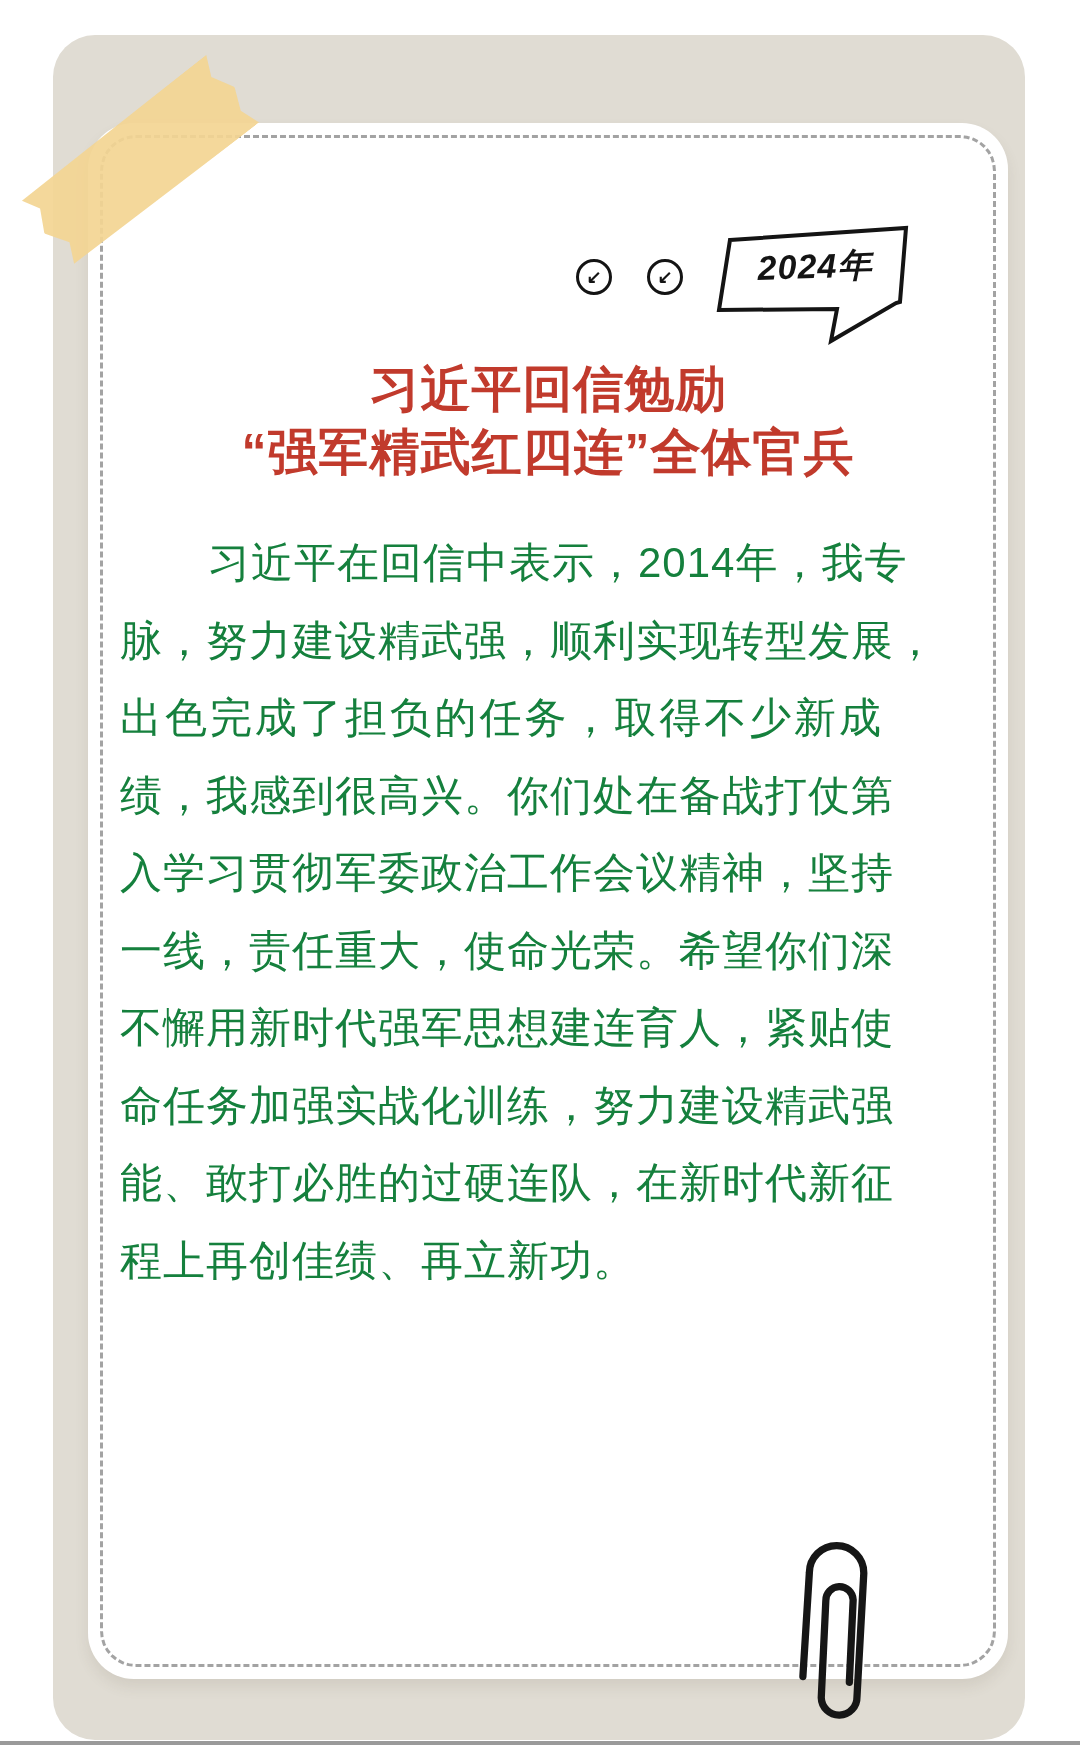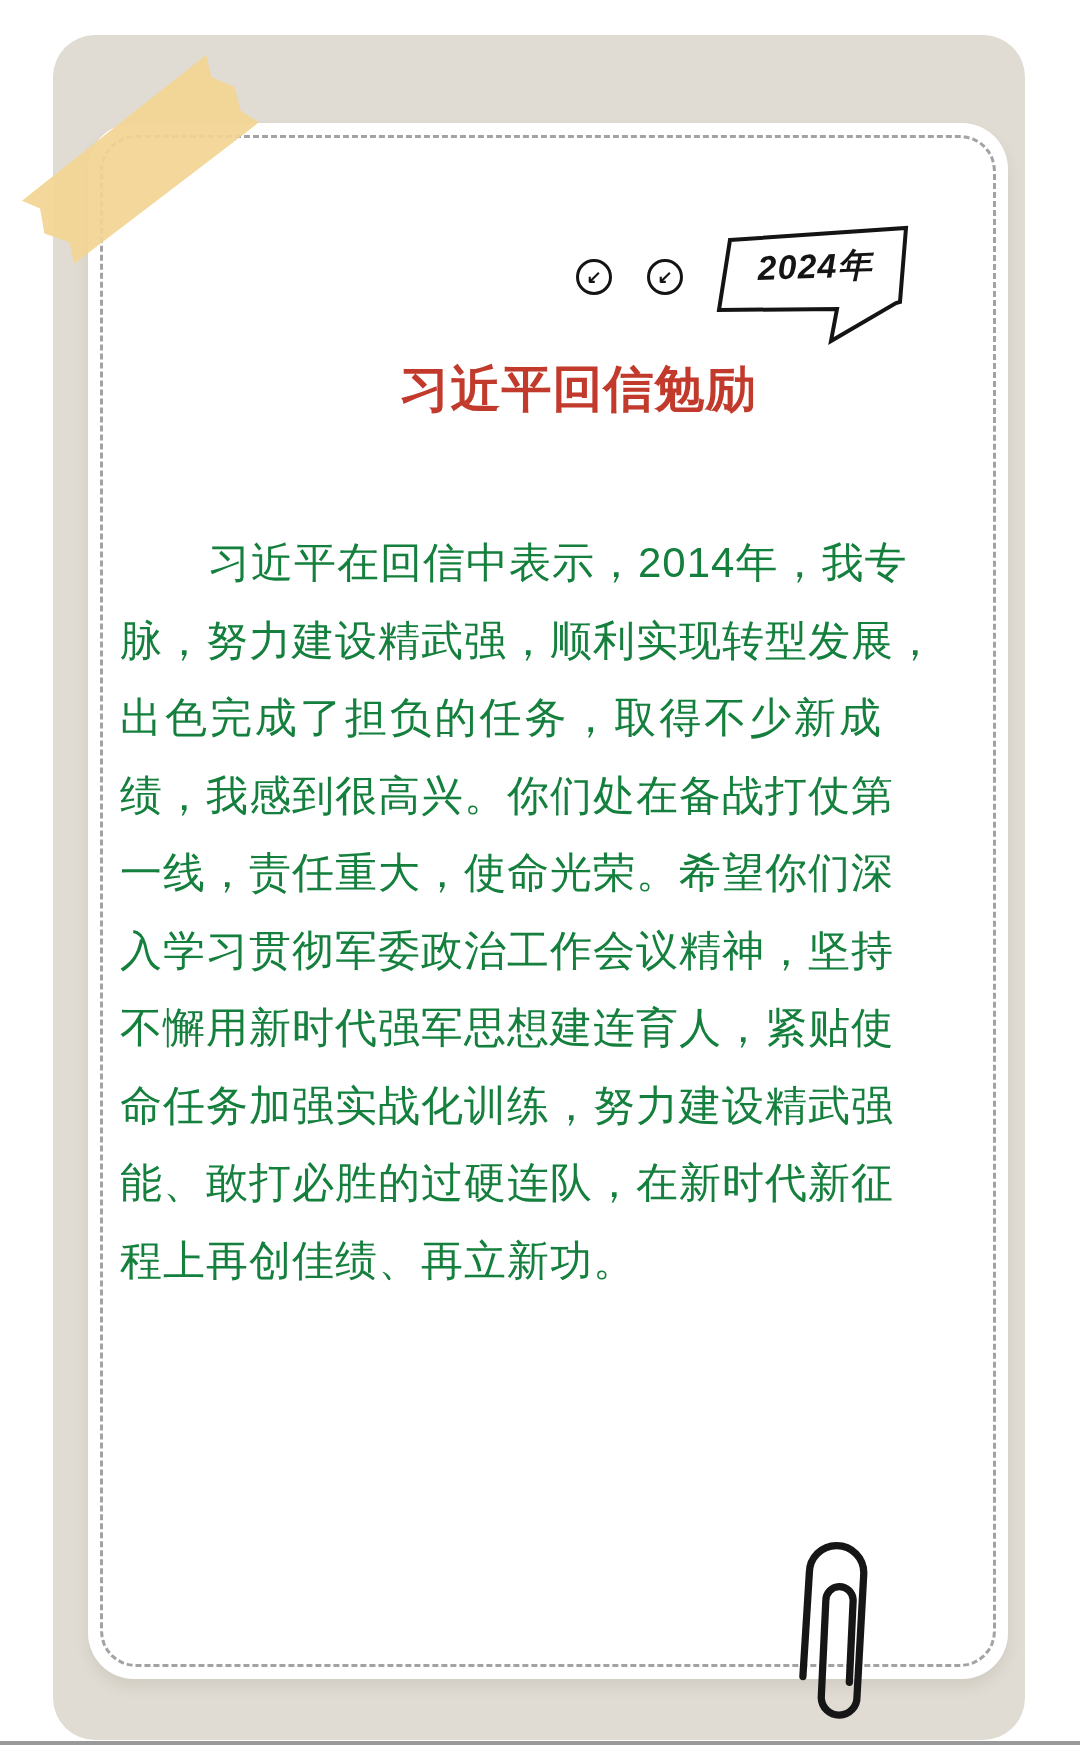--- a/index.html
+++ b/index.html
@@ -42,21 +42,21 @@
   .bubble svg{position:absolute;left:0;top:0;width:100%;height:100%;}
   .bubble-text{
     position:absolute;left:18px;top:16px;width:170px;height:62px;
     display:flex;align-items:center;justify-content:center;
     font-size:34px;font-weight:700;font-style:italic;color:#141414;
     transform:rotate(-2deg);letter-spacing:1px;
   }
   .title{
     position:absolute;left:88px;top:358px;width:920px;z-index:3;
     text-align:center;font-weight:800;font-size:50px;line-height:63px;
-    color:#C13A2C;letter-spacing:1px;margin-left:30px;
+    color:#C13A2C;letter-spacing:1px;
   }
   .body-text{
     position:absolute;left:120px;top:524px;width:762px;z-index:3;
     font-size:42px;line-height:77.5px;color:#15803d;letter-spacing:1px;
   }
   .bl{
     text-align:justify;text-align-last:justify;white-space:nowrap;height:77.5px;
   }
   .bl.indent{padding-left:88px;}
   .bl.last{text-align:right;text-align-last:left;}
@@ -87,29 +87,30 @@
 
   <div class="bubble">
     <svg viewBox="0 0 200 128">
       <path d="M 18 20 L 194 8 L 188 82 L 184 83 L 119 121 L 125 89 L 7 90 Z" fill="#ffffff" stroke="#141414" stroke-width="4" stroke-linejoin="miter"></path>
     </svg>
     <div class="bubble-text">2024年</div>
   </div>
 
   <div class="title">
     <div>习近平回信勉励</div>
+    <div>“强军精武红四连”全体官兵</div>
   </div>
 
   <div class="body-text">
     <div class="bl indent">习近平在回信中表示，2014年，我专</div>
     <div class="bl">脉，努力建设精武强，顺利实现转型发展，</div>
     <div class="bl">出色完成了担负的任务，取得不少新成</div>
     <div class="bl">绩，我感到很高兴。你们处在备战打仗第</div>
+    <div class="bl">入学习贯彻军委政治工作会议精神，坚持</div>
     <div class="bl">一线，责任重大，使命光荣。希望你们深</div>
-    <div class="bl">入学习贯彻军委政治工作会议精神，坚持</div>
     <div class="bl">不懈用新时代强军思想建连育人，紧贴使</div>
     <div class="bl">命任务加强实战化训练，努力建设精武强</div>
     <div class="bl">能、敢打必胜的过硬连队，在新时代新征</div>
     <div class="bl last">程上再创佳绩、再立新功。</div>
   </div>
 
   <svg class="paperclip" viewBox="0 0 100 200">
     <path d="M 26 150 L 20 50 A 26 26 0 0 1 72 44 L 80 163 A 17 17 0 0 1 46 168 L 39 75 A 13 13 0 0 1 65 71 L 71 150" fill="none" stroke="#161616" stroke-width="7" stroke-linecap="round" stroke-linejoin="round"></path>
   </svg>
 

